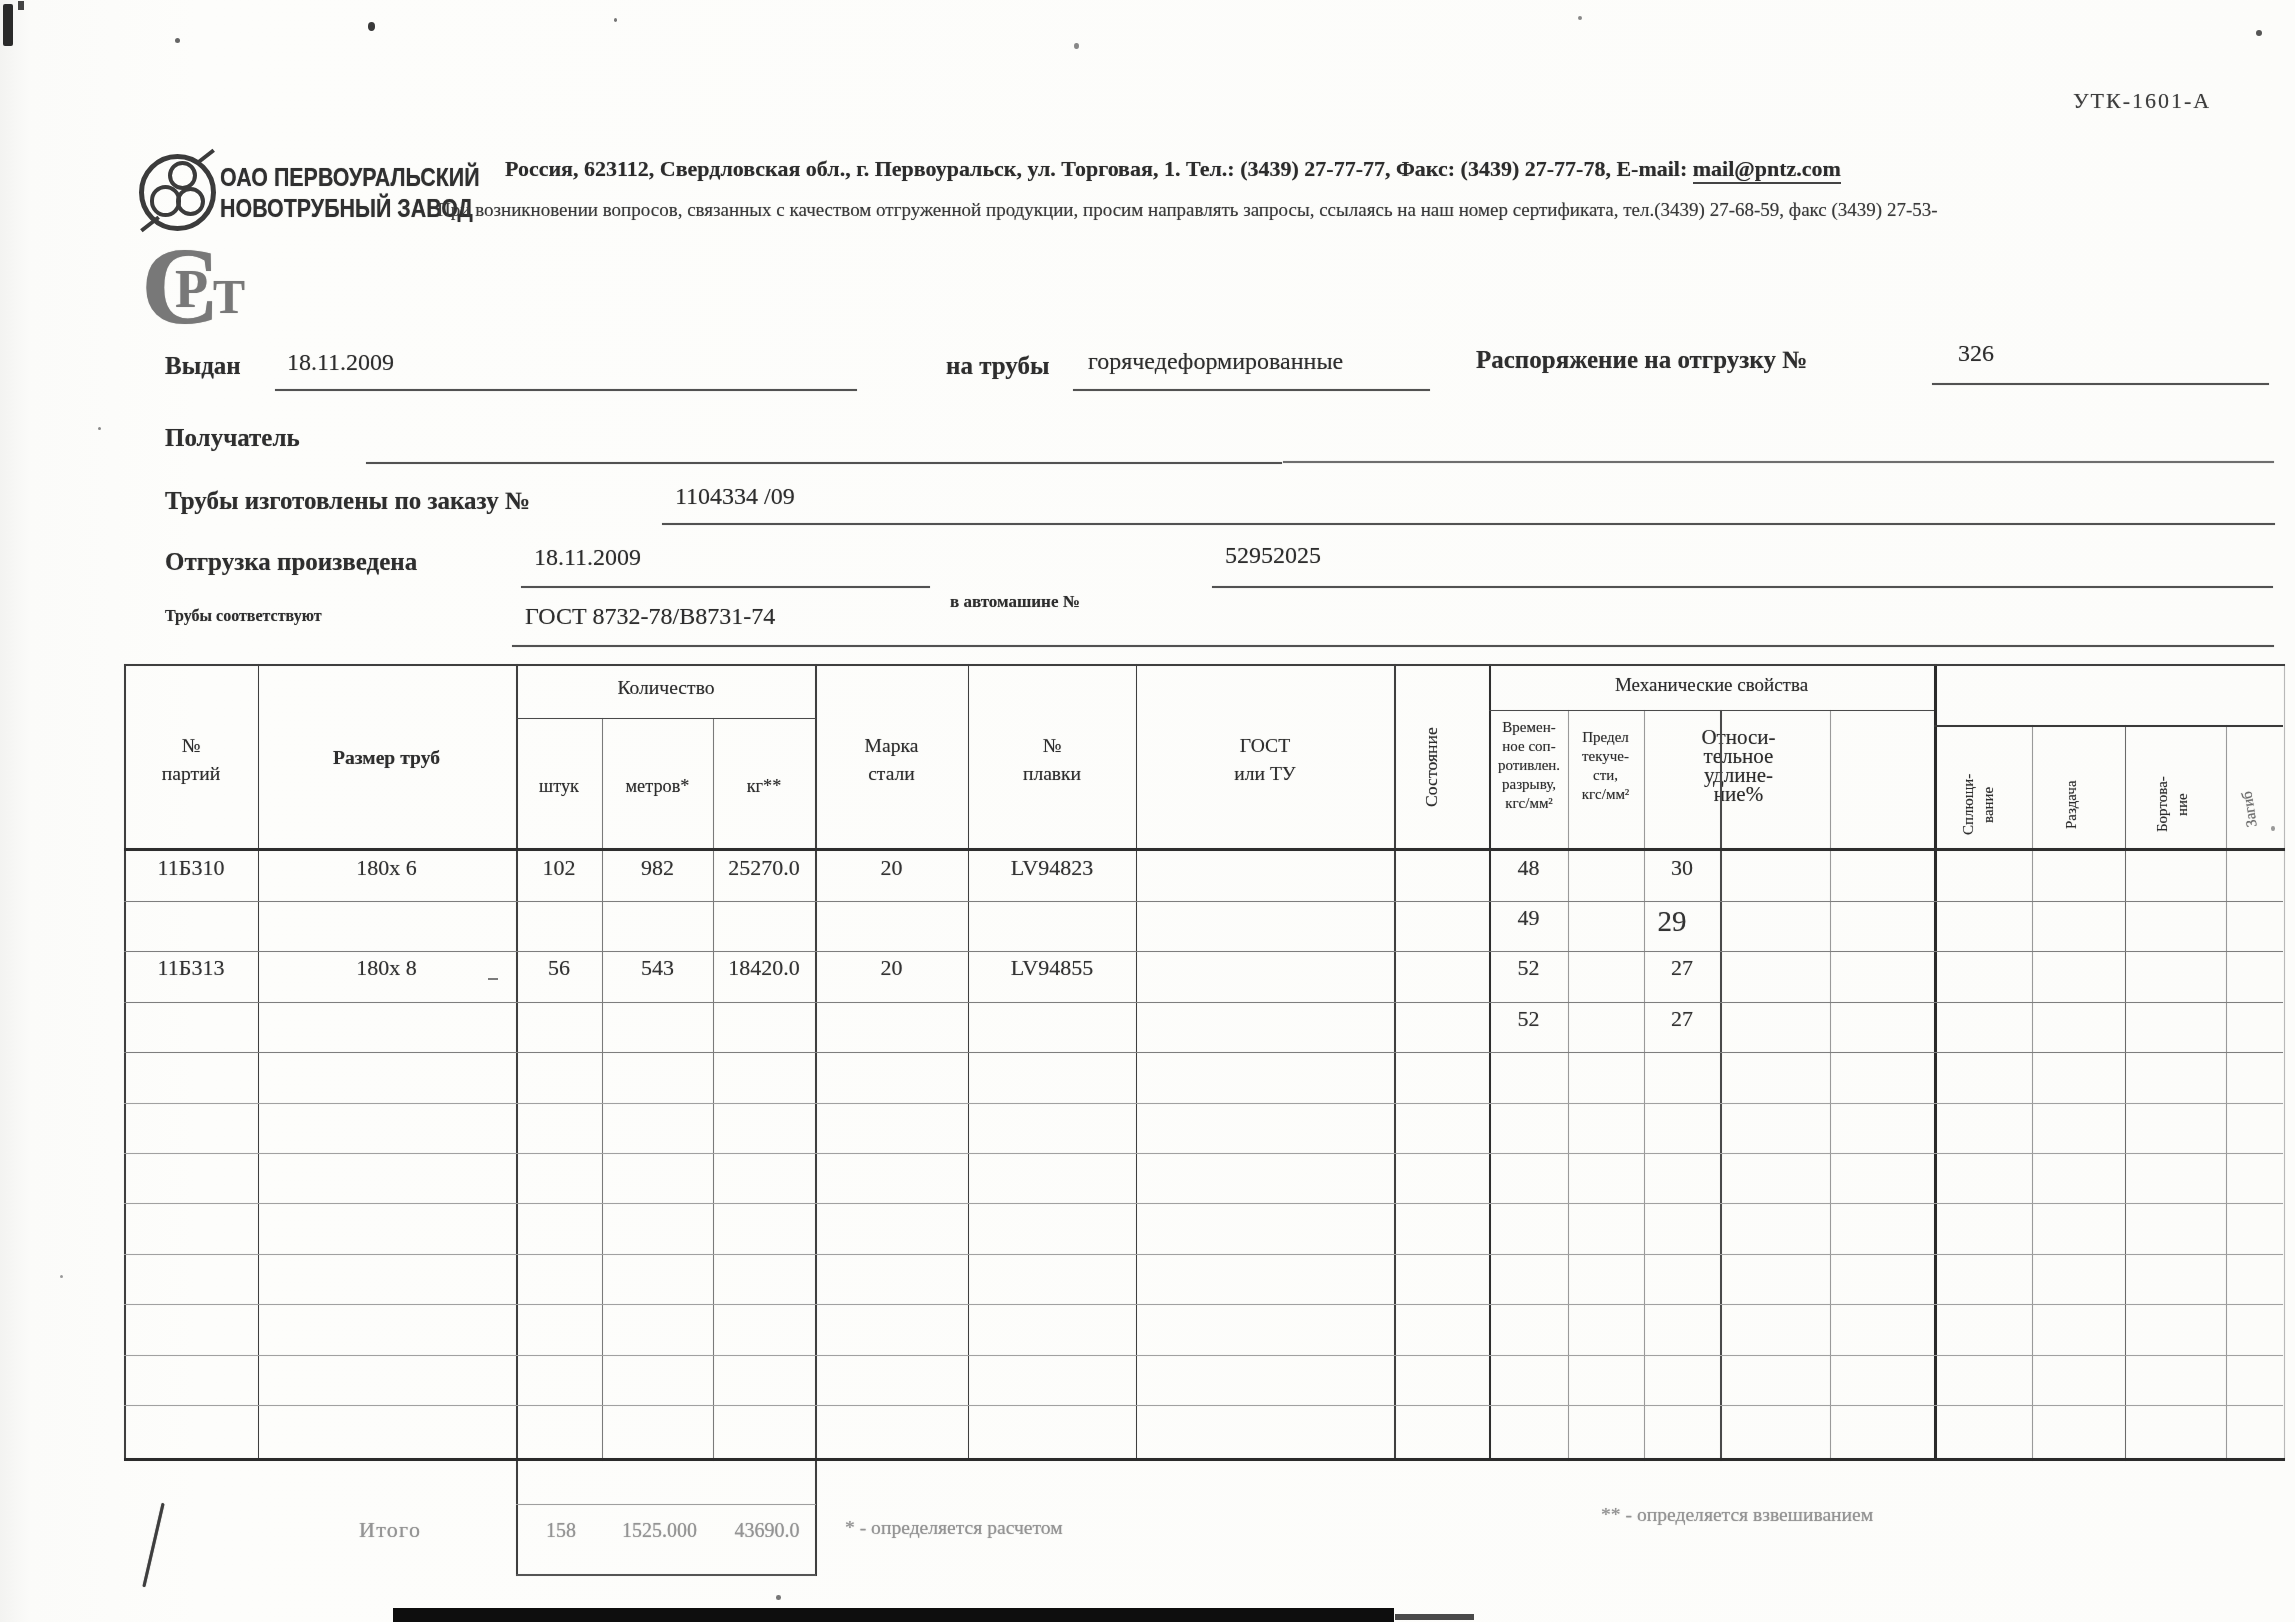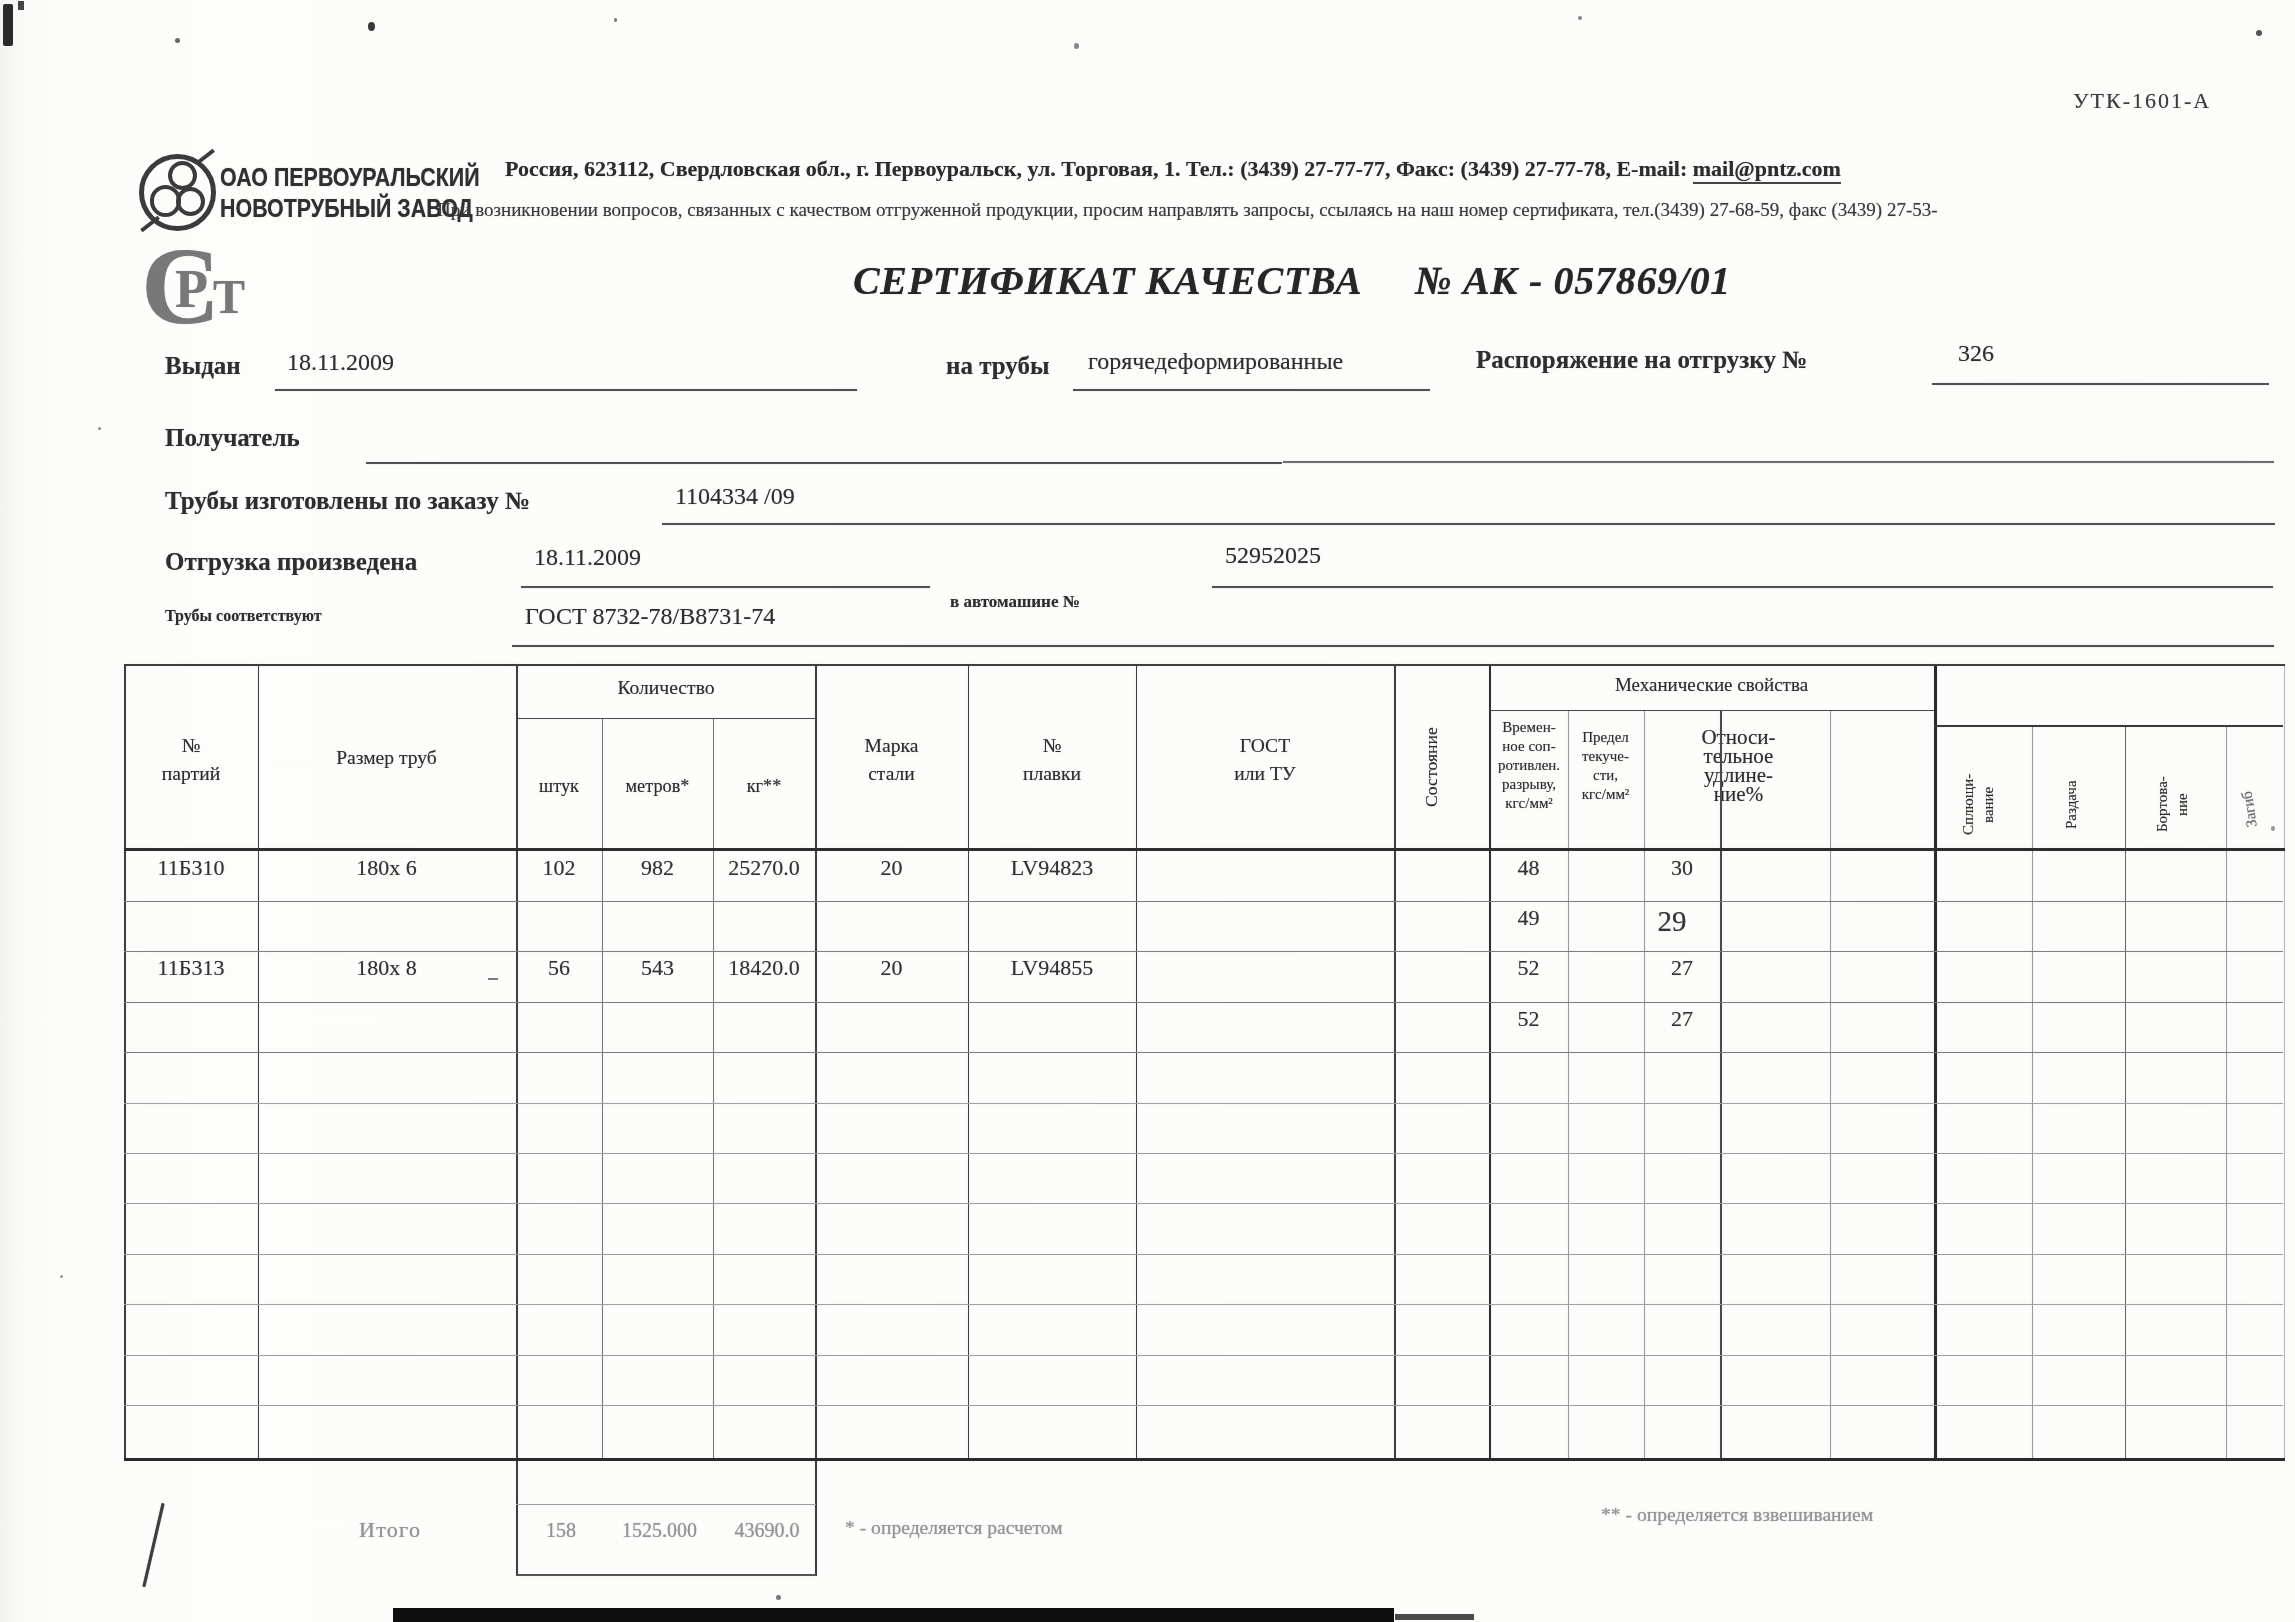--- a/index.html
+++ b/index.html
@@ -48,24 +48,20 @@
     <span style="border-bottom:2px solid #444;padding-bottom:0.7px;">mail@pntz.com</span>
   </div>
   <div class="abs fz" style="left:437px;top:199px;width:1857px;font-size:19px;color:#3a3a3a;">При возникновении вопросов, связанных с качеством отгруженной продукции, просим направлять запросы, ссылаясь на наш номер сертификата, тел.(3439) 27-68-59, факс (3439) 27-53-</div>
 
   <div class="abs" style="left:145px;top:241px;width:111px;height:105px;opacity:.82;">
     <div class="abs b fz" style="left:-3.9px;top:-18.3px;font-size:110px;color:#5c5c5c;">С</div>
     <div class="abs b fz" style="left:30px;top:17px;font-size:54px;color:#5c5c5c;">Р</div>
     <div class="abs b fz" style="left:68px;top:27.5px;font-size:48px;color:#5c5c5c;">Т</div>
   </div>
 
-  <div class="abs ctr" style="left:703px;top:257px;width:1178px;font-size:40px;letter-spacing:0.7px;color:#262626;text-shadow:0 0 1px rgba(20,20,20,.5);">
-    <span class="b i">СЕРТИФИКАТ КАЧЕСТВА</span>
-    <span class="b i" style="margin-left:42px;">№  АК -  057869/01</span>
-  </div>
 
   <div class="abs fz b" style="left:165px;top:352px;font-size:25px;">Выдан</div>
   <div class="abs fz" style="left:287px;top:349px;font-size:24px;">18.11.2009</div>
   <div class="ul" style="left:275px;top:389px;width:582px;"></div>
   <div class="abs fz b" style="left:946px;top:352px;font-size:25px;">на трубы</div>
   <div class="abs fz" style="left:1088px;top:348px;font-size:24px;">горячедеформированные</div>
   <div class="ul" style="left:1073px;top:389px;width:357px;"></div>
   <div class="abs fz b" style="left:1476px;top:346px;font-size:25px;">Распоряжение на отгрузку №</div>
   <div class="abs fz" style="left:1958px;top:340px;font-size:24px;">326</div>
   <div class="ul" style="left:1932px;top:383px;width:337px;"></div>
@@ -86,21 +82,21 @@
   <div class="ul" style="left:1212px;top:586px;width:1061px;"></div>
 
   <div class="abs fz b" style="left:165px;top:607px;font-size:16px;">Трубы соответствуют</div>
   <div class="abs fz" style="left:525px;top:603px;font-size:24px;">ГОСТ 8732-78/В8731-74</div>
   <div class="ul" style="left:512px;top:645px;width:1762px;"></div>
 
   <div class="abs" id="table-layer" style="left:0;top:0;width:2295px;height:1623px;">
 
     <div class="abs fz ctr pre" style="left:124px;top:732px;width:134px;font-size:19.6px;line-height:27.5px;">№
 партий</div>
-    <div class="abs fz ctr" style="left:258px;top:747px;width:257px;font-size:19.6px;">Размер труб</div>
+    <div class="abs fz ctr" style="left:258px;top:747px;width:257px;font-size:19.6px;font-weight:bold;">Размер труб</div>
     <div class="abs fz ctr" style="left:516px;top:677px;width:300px;font-size:19.6px;">Количество</div>
     <div class="abs fz ctr" style="left:516px;top:776px;width:86px;font-size:18.3px;">штук</div>
     <div class="abs fz ctr" style="left:602px;top:776px;width:111px;font-size:18.3px;">метров*</div>
     <div class="abs fz ctr" style="left:713px;top:776px;width:102px;font-size:18.3px;">кг**</div>
     <div class="abs fz ctr pre" style="left:815px;top:732px;width:153px;font-size:19.6px;line-height:27.5px;">Марка
 стали</div>
     <div class="abs fz ctr pre" style="left:968px;top:732px;width:168px;font-size:19.6px;line-height:27.5px;">№
 плавки</div>
     <div class="abs fz ctr pre" style="left:1136px;top:732px;width:258px;font-size:19.6px;line-height:27.5px;">ГОСТ
 или ТУ</div>

